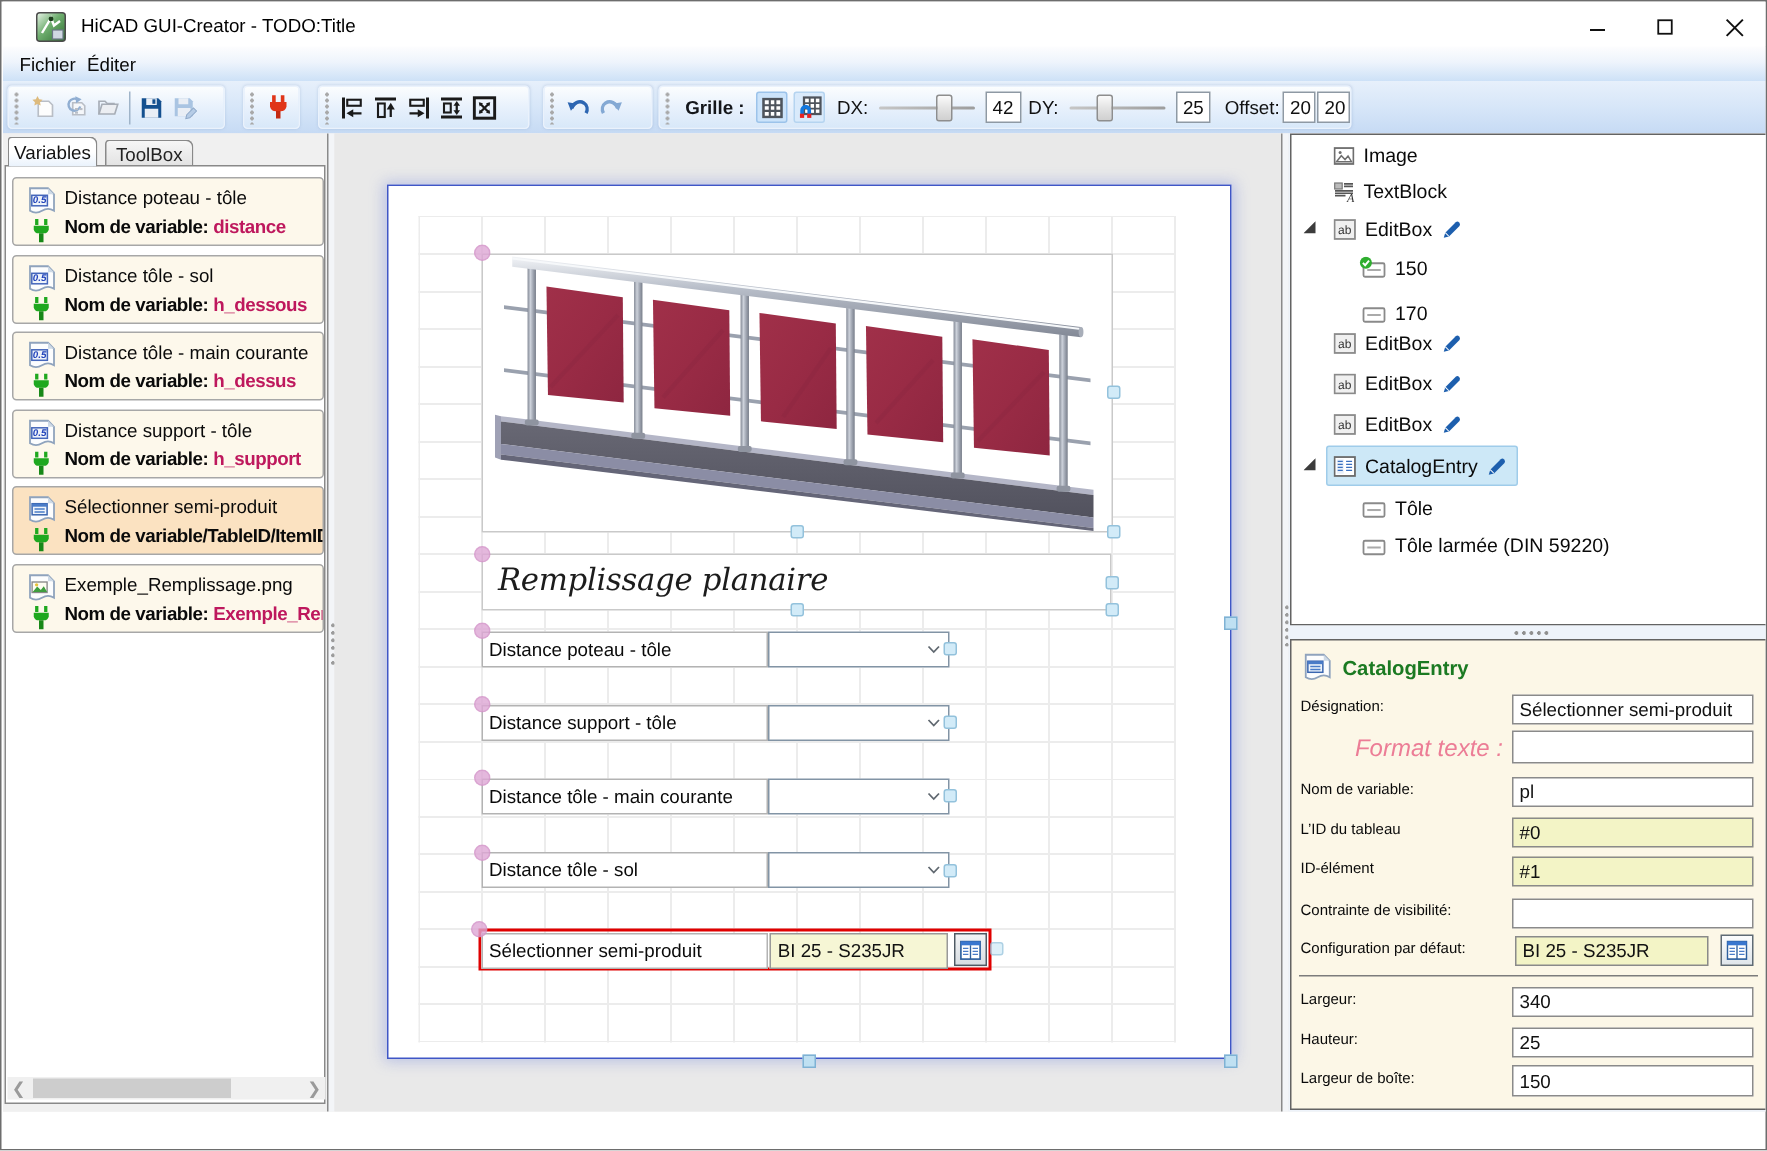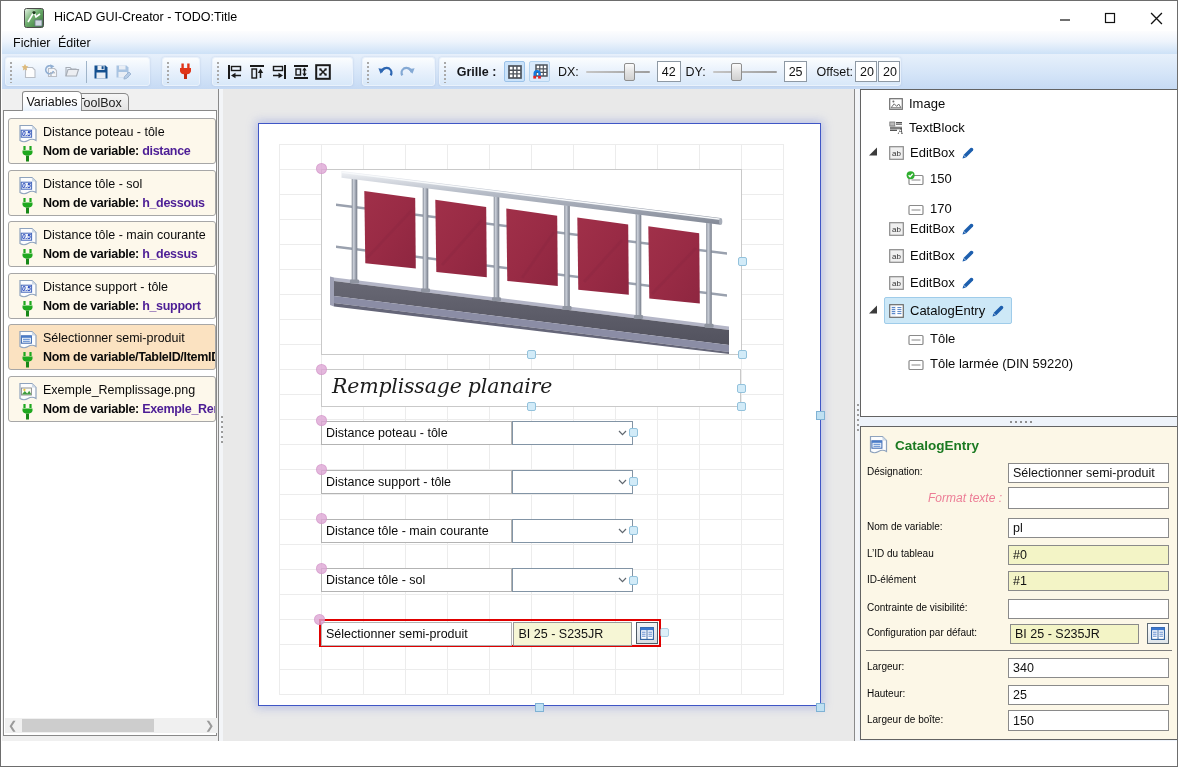--- a/index.html
+++ b/index.html
@@ -39,30 +39,30 @@
   .slider .thumb { position:absolute; top:3px; width:11px; height:18px; background:linear-gradient(180deg,#fbfbfb,#e3e3e3 50%,#d0d0d0);
     border:1px solid #8e8e8e; border-radius:2px; }
   .tinput { background:#fff; border:1px solid #8e99a4; font-size:12.5px; display:flex; align-items:center; padding-left:4px; }
 
   
   .main { position:absolute; left:1px; top:88px; width:1176px; height:652px; background:#e9e9e9; }
 
   
   .leftcol { position:absolute; left:0; top:0; width:216px; height:652px; background:#f0f0f0; }
   .tab { position:absolute; border:1px solid #898989; border-bottom:none; border-radius:3px 5px 0 0; display:flex; align-items:center; justify-content:center; font-size:12.5px; }
-  .tab.active { left:3px; top:2px; width:60px; height:20px; background:linear-gradient(180deg,#ffffff 50%,#e9f2fc 100%); z-index:3;margin-left:17px; }
+  .tab.active { left:3px; top:2px; width:60px; height:20px; background:linear-gradient(180deg,#ffffff 50%,#e9f2fc 100%); z-index:3; }
   .tab.inactive { left:68px; top:4px; width:59px; height:18px; background:linear-gradient(180deg,#f6f6f6 0%,#e2e2e2 100%); color:#222; }
   .varpanel { position:absolute; left:1px; top:21px; width:214px; height:626px; background:#fff; border:1px solid #898989; }
   .varitem { position:absolute; left:4px; width:208px; height:46px; background:#fdf8eb; border:1px solid #a7a7a7; border-radius:3px; overflow:hidden; }
   .varitem.sel { background:#fbe2c1; }
   .varitem .vicon { position:absolute; left:9px; top:5px; width:20px; height:21px; }
   .varitem .vplug { position:absolute; left:13px; top:27px; width:11px; height:16px; }
   .varitem .l1 { position:absolute; left:34px; top:6px; white-space:nowrap; font-size:12.5px; color:#0a0a0a; }
   .varitem .l2 { position:absolute; left:34px; top:25px; white-space:nowrap; font-size:12.5px; font-weight:bold; color:#0a0a0a; letter-spacing:-0.3px; }
-  .varitem .l2 .vval { font-weight:bold; color:#4c1d95; }
+  .varitem .l2 .vval { font-weight:bold; color:#be185d; }
   .hscroll { position:absolute; left:1px; bottom:2px; width:212px; height:15px; background:#f0f0f0; }
   .hscroll .arr { position:absolute; top:0; width:15px; height:15px; color:#9a9a9a; font-size:11px; display:flex; align-items:center; justify-content:center; }
   .hscroll .thumb { position:absolute; left:17px; top:1px; width:132px; height:13px; background:#cdcdcd; }
 
   
   .vsplit { position:absolute; top:0; height:652px; background:#f3f5f8; }
   .dotcol { position:absolute; width:4px;
     background-image:radial-gradient(circle at 2px 2px, #9b9b9b 1.1px, transparent 1.4px);
     background-size:4px 5px; background-repeat:repeat-y; }
 
@@ -96,21 +96,21 @@
   .dotrow { position:absolute; left:150px; top:3px; width:24px; height:4px;
     background-image:radial-gradient(circle at 2px 2px, #8f8f8f 1.1px, transparent 1.4px);
     background-size:5px 4px; background-repeat:repeat-x; }
   .propspanel { position:absolute; left:1px; top:337px; width:318px; height:314px; background:#fcf7e7; border:1px solid #636363; overflow:hidden; }
   .prop-label { position:absolute; left:6px; font-size:10px; color:#0a0a0a; white-space:nowrap; }
   .prop-input { position:absolute; left:147px; width:161px; height:20px; background:#fff; border:1px solid #8a8a8a;
     font-size:12.5px; display:flex; align-items:center; padding-left:4px; white-space:nowrap; overflow:hidden; }
   .prop-input.yellow { background:#f3f4c6; }
   .prop-sep { position:absolute; left:5px; width:306px; height:1px; background:#7c7c7c; }
   .prop-header { position:absolute; left:34px; top:11px; font-size:13.5px; font-weight:bold; color:#1b7a22; }
-  .fmt-label { position:absolute; left:5px; width:136px; text-align:right; font-style:italic; color:#ec7d96; font-size:12px; }
+  .fmt-label { position:absolute; left:5px; width:136px; text-align:right; font-style:italic; color:#ec7d96; font-size:16px; }
   .catbtn { position:absolute; width:22px; height:21px; border:1px solid #5f6b75; background:linear-gradient(180deg,#fbfcfd,#dfe5ea);
     display:flex; align-items:center; justify-content:center; }
 
   
   .statusbar { position:absolute; left:1px; top:740px; width:1176px; height:26px;
     background:linear-gradient(180deg,#fbfdff 0%,#e2effb 35%,#c3d9f2 80%,#b7d0ec 100%);
     border-top:1px solid #e6eef8; }
   .sb-label { position:absolute; top:6px; font-size:12.5px; }
   .sb-input { position:absolute; top:4px; height:19px; background:#fff; border:1px solid #7c8b99; font-size:12.5px;
     display:flex; align-items:center; padding-left:4px; }

